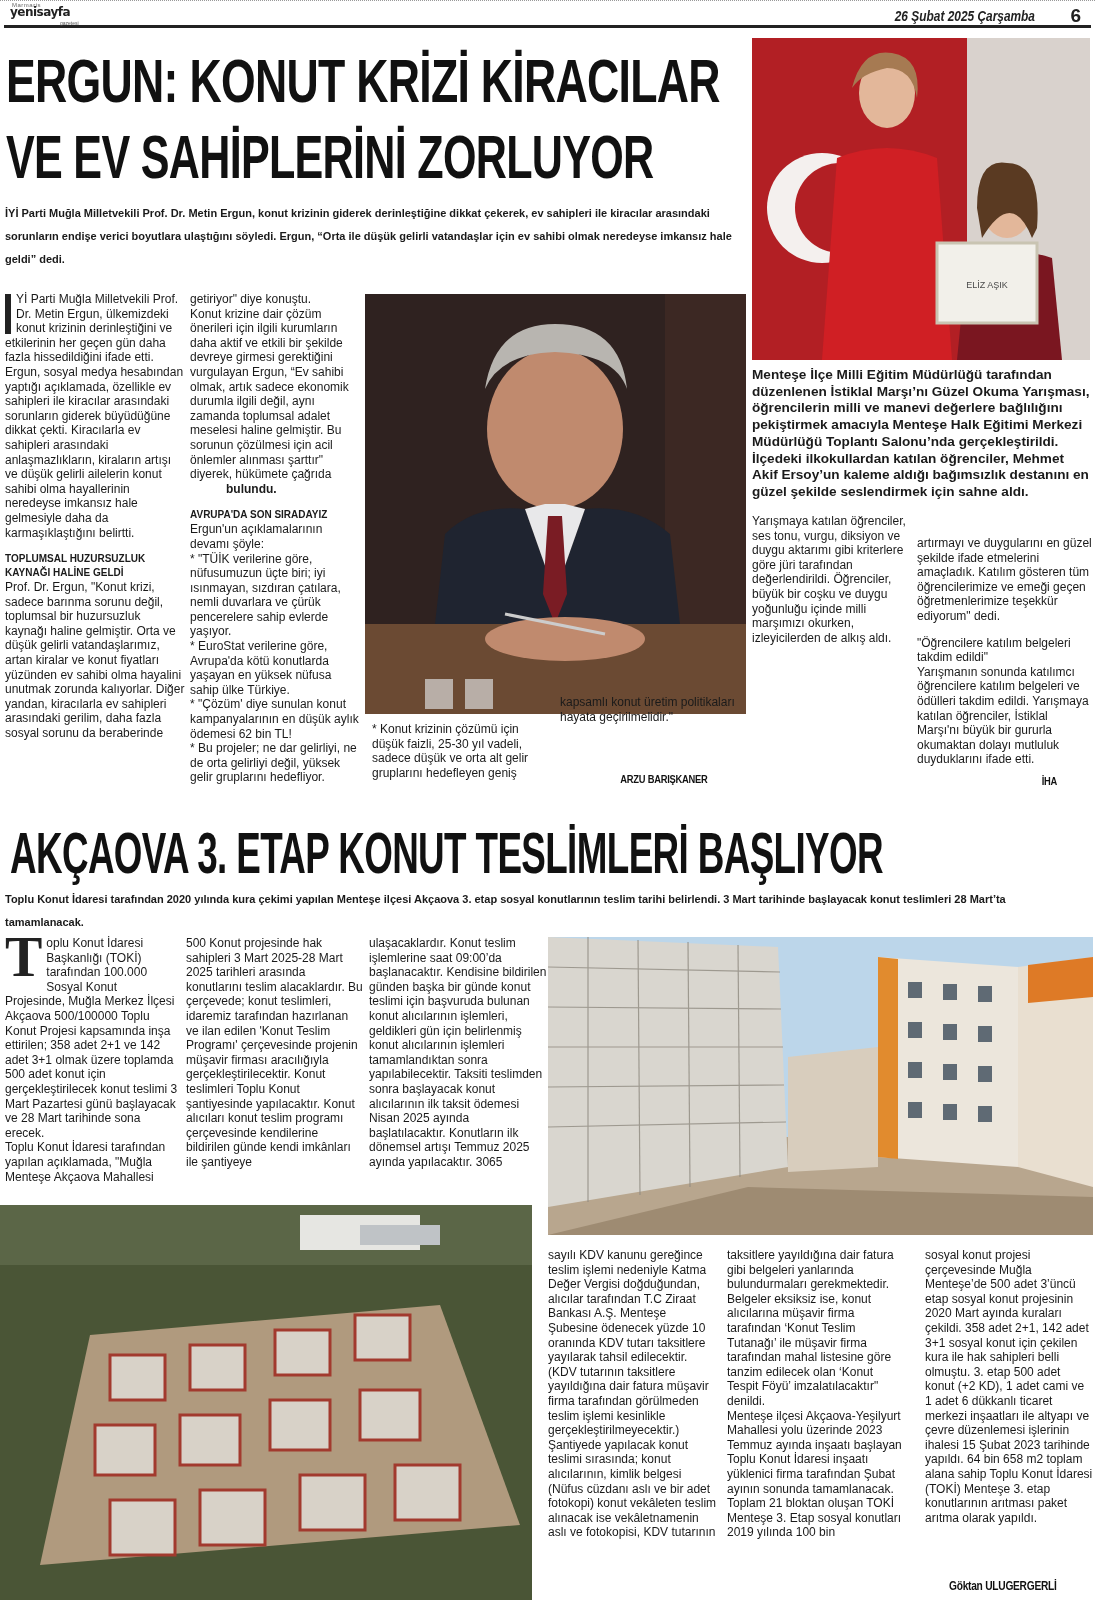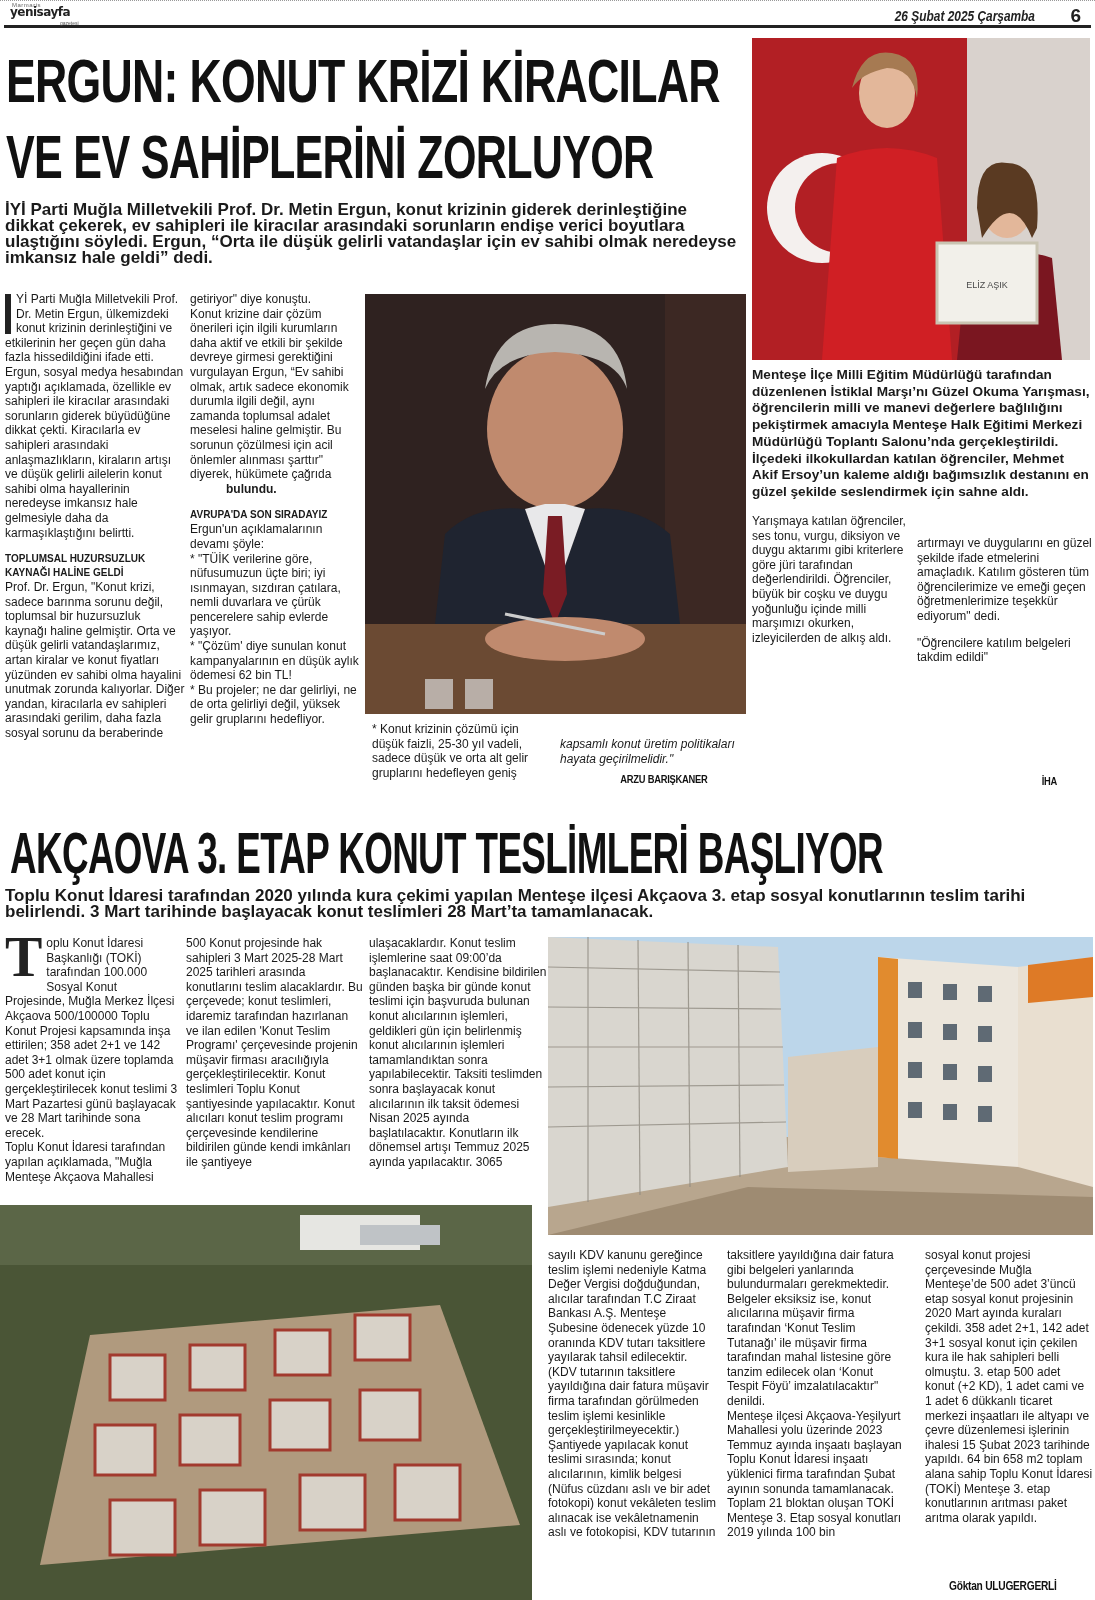--- a/index.html
+++ b/index.html
@@ -15,21 +15,21 @@
   .logo-sub { left: 60px; top: 20px; font-size: 5px; color: #555; }
   .date { right: 60px; top: 8px; font-size: 14px; font-weight: bold; font-style: italic; color: #222; font-family: "Liberation Sans Narrow", "Liberation Sans", sans-serif; transform: scaleX(0.85); transform-origin: right; }
   .pageno { right: 14px; top: 5px; font-size: 19px; font-weight: bold; color: #222; }
 
   
   .headline { font-family: "Liberation Sans", sans-serif; font-weight: bold; color: #111; letter-spacing: -1px; transform-origin: left top; white-space: nowrap; line-height: 1; }
   .hl1 { left: 6px; top: 50px; font-size: 62px; transform: scaleX(0.72); }
   .hl2 { left: 6px; top: 126px; font-size: 62px; transform: scaleX(0.695); }
   .hl3 { left: 10px; top: 824px; font-size: 58px; transform: scaleX(0.635); }
 
-  .lead { font-weight: bold; font-size: 17px; line-height: 16px; color: #1a1a1a; }
+  .lead { font-weight: bold; font-size: 11px; line-height: 23px; color: #1a1a1a; }
   .lead1 { left: 5px; top: 202px; width: 735px; }
   .lead2 { left: 5px; top: 888px; width: 1075px; }
 
   .col { font-size: 12px; line-height: 14.6px; color: #1a1a1a; }
   .col p { margin: 0; }
   .col .sub { font-weight: bold; text-transform: uppercase; font-size: 10px; margin-top: 12px; line-height: 14px; }
   .col .gap { margin-top: 12px; }
   .col b { font-weight: bold; padding-left: 36px; }
 
   .dropcap-i { float: left; width: 6px; height: 40px; background: #222; margin: 2px 5px 0 0; }
@@ -65,20 +65,21 @@
   <p class="sub">TOPLUMSAL HUZURSUZLUK KAYNAĞI HALİNE GELDİ</p>
   <p>Prof. Dr. Ergun, "Konut krizi, sadece barınma sorunu değil, toplumsal bir huzursuzluk kaynağı haline gelmiştir. Orta ve düşük gelirli vatandaşlarımız, artan kiralar ve konut fiyatları yüzünden ev sahibi olma hayalini unutmak zorunda kalıyorlar. Diğer yandan, kiracılarla ev sahipleri arasındaki gerilim, daha fazla sosyal sorunu da beraberinde</p>
 </div>
 
 <div class="abs col" style="left:190px; top:292px; width:172px;">
   <p>getiriyor" diye konuştu.</p>
   <p><span>Konut krizine dair çözüm önerileri için ilgili kurumların daha aktif ve etkili bir şekilde devreye girmesi gerektiğini vurgulayan Ergun, “Ev sahibi olmak, artık sadece ekonomik durumla ilgili değil, aynı zamanda toplumsal adalet meselesi haline gelmiştir. Bu sorunun çözülmesi için acil önlemler alınması şarttır" diyerek, hükümete çağrıda</span> <b>bulundu.</b></p>
   <p class="sub">AVRUPA'DA SON SIRADAYIZ</p>
   <p>Ergun'un açıklamalarının devamı şöyle:</p>
   <p>* "TÜİK verilerine göre, nüfusumuzun üçte biri; iyi ısınmayan, sızdıran çatılara, nemli duvarlara ve çürük pencerelere sahip evlerde yaşıyor.</p>
+  <p>* EuroStat verilerine göre, Avrupa'da kötü konutlarda yaşayan en yüksek nüfusa sahip ülke Türkiye.</p>
   <p>* "Çözüm' diye sunulan konut kampanyalarının en düşük aylık ödemesi 62 bin TL!</p>
   <p>* Bu projeler; ne dar gelirliyi, ne de orta gelirliyi değil, yüksek gelir gruplarını hedefliyor.</p>
 </div>
 
 <div class="abs photo photo-ergun">
   <svg width="381" height="420" viewBox="0 0 381 420">
     <rect x="0" y="0" width="381" height="420" fill="#2f2220"></rect>
     <rect x="300" y="0" width="81" height="420" fill="#3c2823"></rect>
     <ellipse cx="190" cy="135" rx="68" ry="80" fill="#c08a6e"></ellipse>
     <path d="M120 95 Q130 30 190 30 Q255 30 262 95 Q250 60 190 58 Q135 60 120 95Z" fill="#b8b5b0"></path>
@@ -89,21 +90,21 @@
     <ellipse cx="200" cy="345" rx="80" ry="22" fill="#c08a6e"></ellipse>
     <line x1="140" y1="320" x2="240" y2="340" stroke="#ccc" stroke-width="3"></line>
     <rect x="60" y="385" width="28" height="30" fill="#d8d8d8" opacity="0.7"></rect>
     <rect x="100" y="385" width="28" height="30" fill="#d8d8d8" opacity="0.7"></rect>
   </svg>
 </div>
 
 <div class="abs col" style="left:372px; top:722px; width:180px;">
   <p>* Konut krizinin çözümü için düşük faizli, 25-30 yıl vadeli, sadece düşük ve orta alt gelir gruplarını hedefleyen geniş</p>
 </div>
-<div class="abs col" style="left:560px; top:737px; width:180px;font-style:italic;">
+<div class="abs col" style="left:560px; top:695px; width:180px;">
   <p>kapsamlı konut üretim politikaları hayata geçirilmelidir."</p>
 </div>
 <div class="abs byline" style="right:388px; top:773px;">ARZU BARIŞKANER</div>
 
 <div class="abs photo photo-girl">
   <svg width="338" height="322" viewBox="0 0 338 322">
     <rect width="338" height="322" fill="#b21f24"></rect>
     <rect x="215" y="0" width="123" height="322" fill="#d9d2cd"></rect>
     <circle cx="70" cy="170" r="55" fill="#f4f0ee"></circle>
     <circle cx="88" cy="170" r="45" fill="#b21f24"></circle>
@@ -120,20 +121,21 @@
 </div>
 
 <div class="abs lead" style="left:752px; top:367px; width:340px; font-size:13.6px; line-height:16.7px;">Menteşe İlçe Milli Eğitim Müdürlüğü tarafından düzenlenen İstiklal Marşı’nı Güzel Okuma Yarışması, öğrencilerin milli ve manevi değerlere bağlılığını pekiştirmek amacıyla Menteşe Halk Eğitimi Merkezi Müdürlüğü Toplantı Salonu’nda gerçekleştirildi. İlçedeki ilkokullardan katılan öğrenciler, Mehmet Akif Ersoy’un kaleme aldığı bağımsızlık destanını en güzel şekilde seslendirmek için sahne aldı.</div>
 
 <div class="abs col" style="left:752px; top:514px; width:160px;">
   <p>Yarışmaya katılan öğrenciler, ses tonu, vurgu, diksiyon ve duygu aktarımı gibi kriterlere göre jüri tarafından değerlendirildi. Öğrenciler, büyük bir coşku ve duygu yoğunluğu içinde milli marşımızı okurken, izleyicilerden de alkış aldı.</p>
 </div>
 <div class="abs col" style="left:917px; top:514px; width:175px;margin-top:22px;">
   <p>artırmayı ve duygularını en güzel şekilde ifade etmelerini amaçladık. Katılım gösteren tüm öğrencilerimize ve emeği geçen öğretmenlerimize teşekkür ediyorum" dedi.</p>
   <p class="gap">"Öğrencilere katılım belgeleri takdim edildi"</p>
+  <p>Yarışmanın sonunda katılımcı öğrencilere katılım belgeleri ve ödülleri takdim edildi. Yarışmaya katılan öğrenciler, İstiklal Marşı'nı büyük bir gururla okumaktan dolayı mutluluk duyduklarını ifade etti.</p>
 </div>
 <div class="abs byline" style="right:38px; top:775px;">İHA</div>
 
 <div class="abs headline hl3">AKÇAOVA 3. ETAP KONUT TESLİMLERİ BAŞLIYOR</div>
 <div class="abs lead lead2">Toplu Konut İdaresi tarafından 2020 yılında kura çekimi yapılan Menteşe ilçesi Akçaova 3. etap sosyal konutlarının teslim tarihi belirlendi. 3 Mart tarihinde başlayacak konut teslimleri 28 Mart’ta tamamlanacak.</div>
 
 <div class="abs col" style="left:5px; top:936px; width:175px;">
   <span class="dropcap-t">T</span>
   <p>oplu Konut İdaresi Başkanlığı (TOKİ) tarafından 100.000 Sosyal Konut Projesinde, Muğla Merkez İlçesi Akçaova 500/100000 Toplu Konut Projesi kapsamında inşa ettirilen; 358 adet 2+1 ve 142 adet 3+1 olmak üzere toplamda 500 adet konut için gerçekleştirilecek konut teslimi 3 Mart Pazartesi günü başlayacak ve 28 Mart tarihinde sona erecek.</p>
   <p>Toplu Konut İdaresi tarafından yapılan açıklamada, "Muğla Menteşe Akçaova Mahallesi</p>

